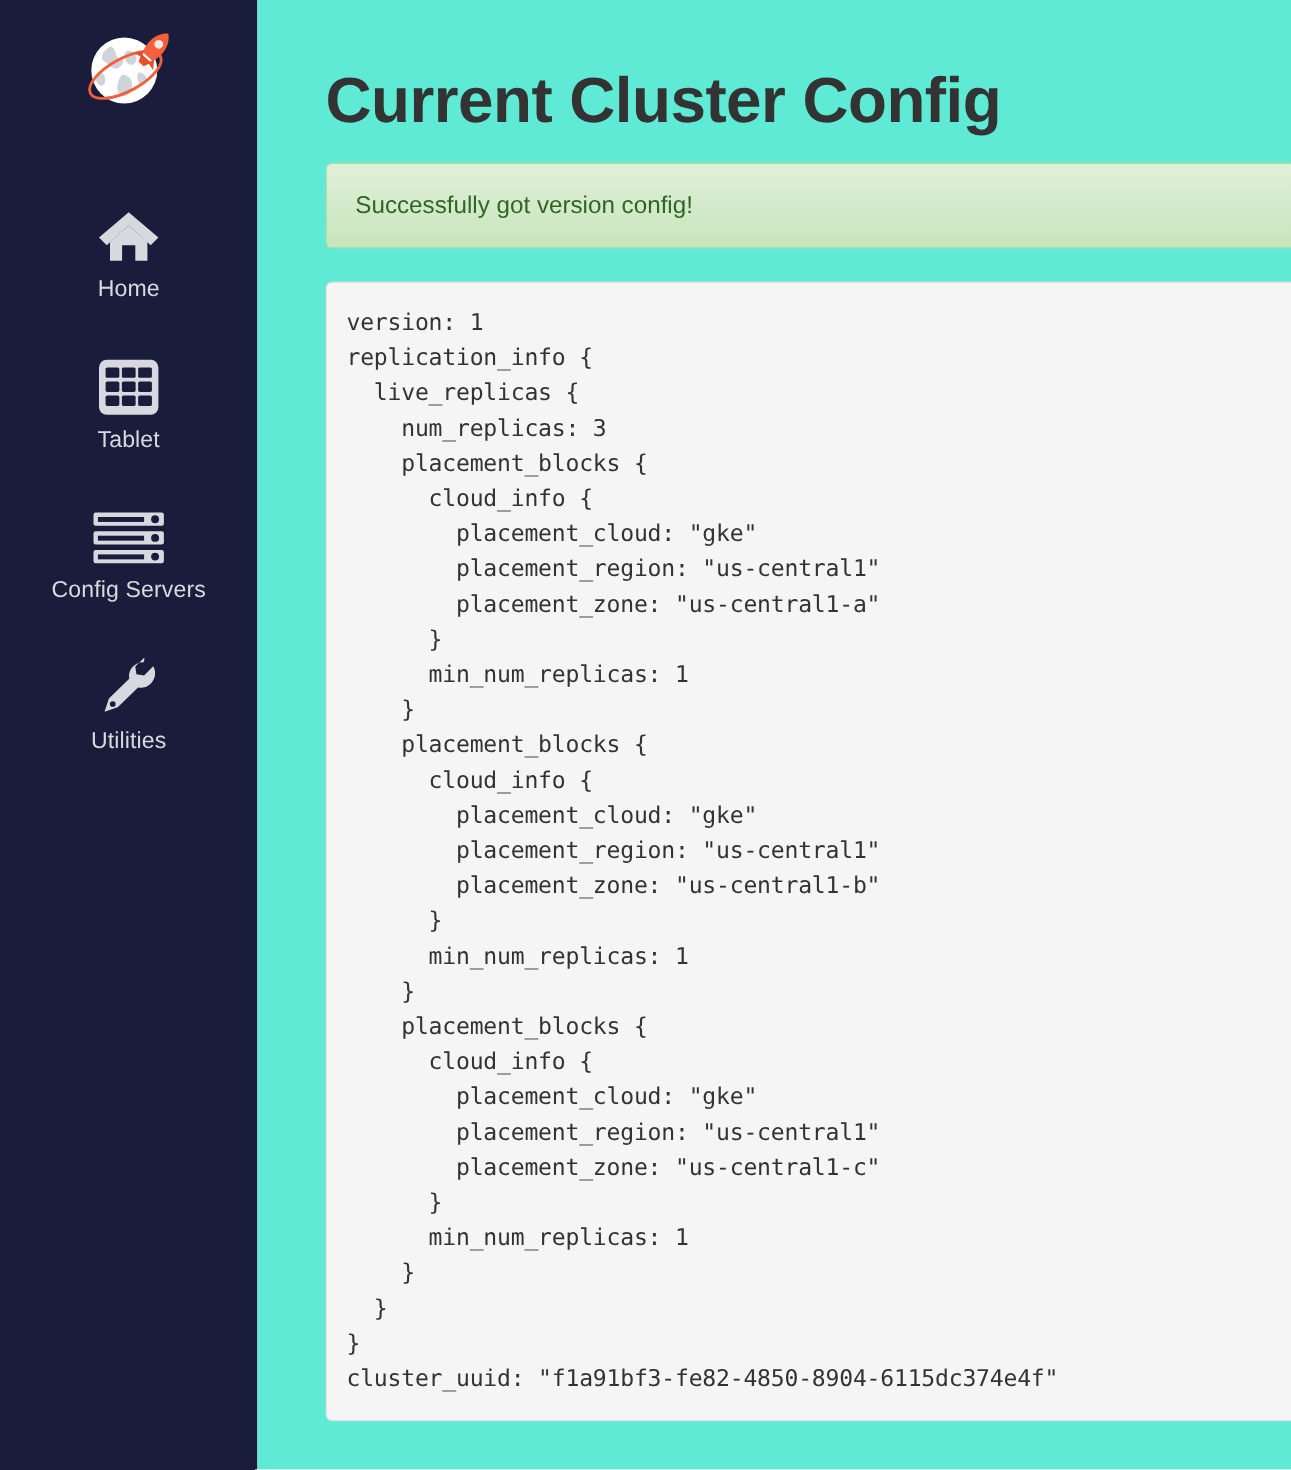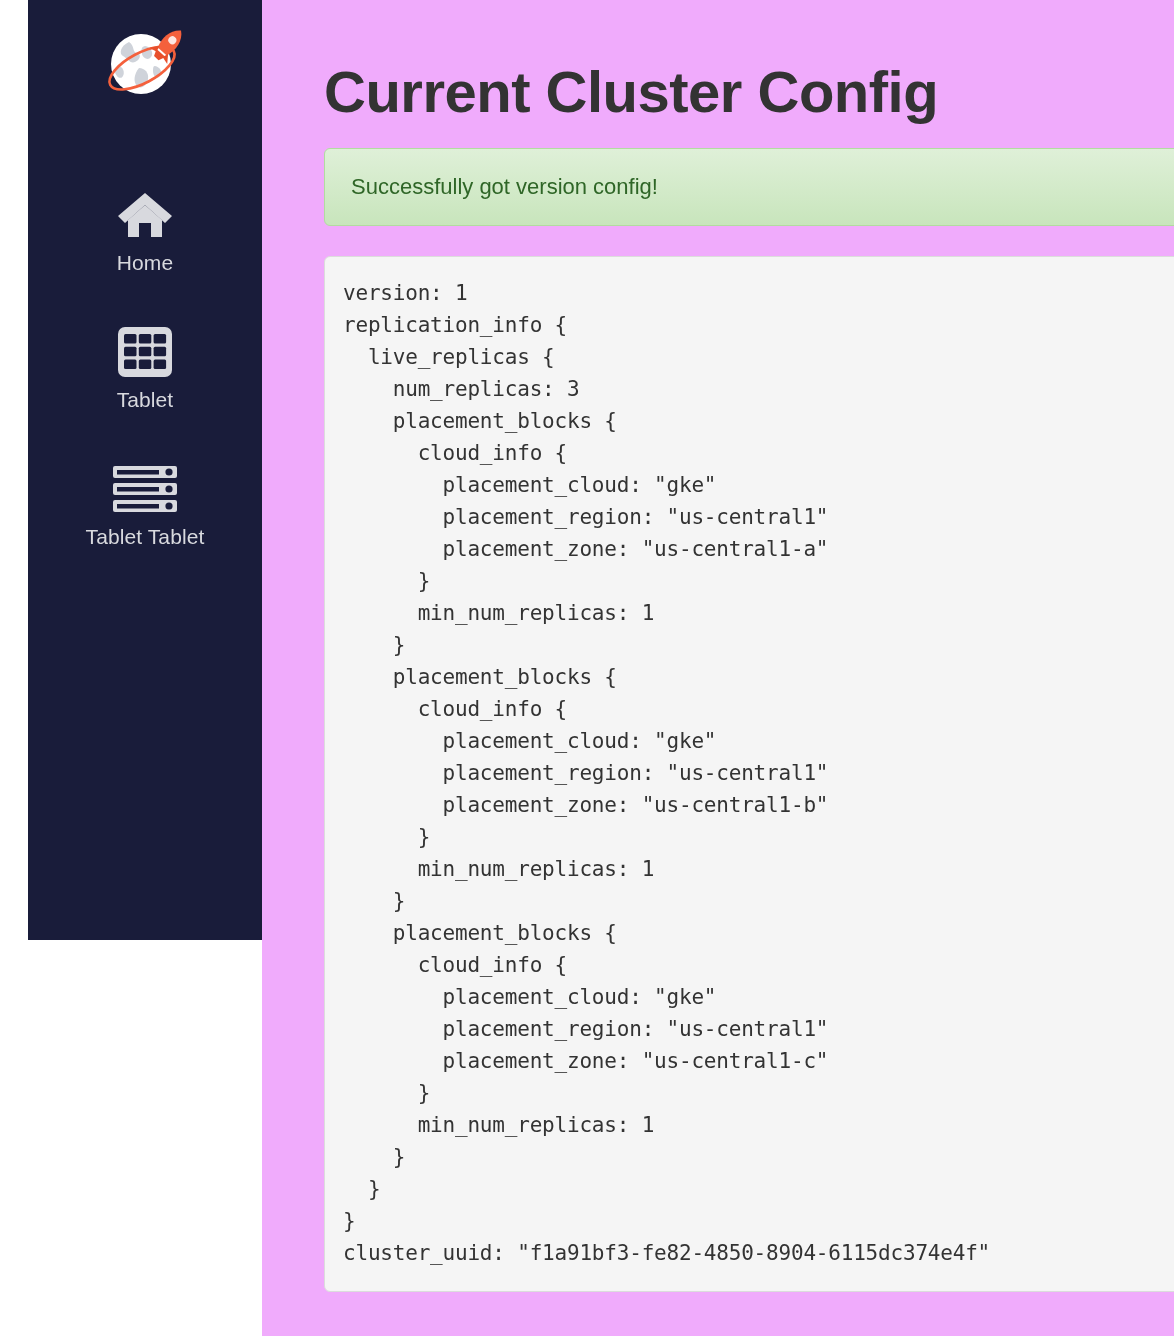--- a/index.html
+++ b/index.html
@@ -17,27 +17,26 @@
     display: flex;
     width: 1174px;
     height: 1336px;
     position: relative;
   }
 
   
   .sidebar {
     width: 234px;
     min-width: 234px;
-    height: 940px;
+    height: 1336px;
     background: #191c3a;
     display: flex;
     flex-direction: column;
     align-items: center;
     padding-top: 22px;
-    margin-left: 28px;
   }
 
   .logo {
     width: 92px;
     height: 92px;
     margin-bottom: 72px;
     position: relative;
   }
 
   .nav-item {
@@ -62,21 +61,21 @@
     line-height: 25px;
     font-family: "Liberation Sans", sans-serif;
     letter-spacing: 0.1px;
   }
 
   
   .content {
     flex: 1;
     height: 1336px;
     padding: 0;
-    background: #f0abfc;
+    background: #5eead4;
     overflow: hidden;
     position: relative;
   }
 
   .page-title {
     margin: 0;
     padding: 58px 0 0 62px;
     font-size: 58px;
     line-height: 68px;
     font-weight: bold;
@@ -190,23 +189,32 @@
             <circle cx="57" cy="7" r="3.6" fill="#191c3a"></circle>
             <rect x="1" y="18" width="64" height="12" rx="2" fill="#d8d9de"></rect>
             <rect x="5" y="22" width="42" height="4.5" fill="#191c3a"></rect>
             <circle cx="57" cy="24" r="3.6" fill="#191c3a"></circle>
             <rect x="1" y="35" width="64" height="12" rx="2" fill="#d8d9de"></rect>
             <rect x="5" y="39" width="42" height="4.5" fill="#191c3a"></rect>
             <circle cx="57" cy="41" r="3.6" fill="#191c3a"></circle>
           </g>
         </svg>
       </span>
-      <span class="nav-label">Tablet Tablet</span>
-    </a>
-
+      <span class="nav-label">Config Servers</span>
+    </a>
+
+    <a class="nav-item" href="#">
+      <span class="nav-icon">
+        <svg width="56" height="56" viewBox="0 0 56 56">
+          <path d="M41.5 4 C 33 4, 27 11, 28.5 19 L 10 37 L 6 49 L 18 45 L 36.5 27 C 45 28.5, 52 22, 52 14 C 52 11.5, 51.4 9.5, 50.3 7.7 L 42 16 L 35 15 L 34 8 L 42.3 -0.3 C 42.1 3.9 41.5 4 41.5 4 Z" fill="#d8d9de"></path>
+          <circle cx="13.5" cy="42" r="2.6" fill="#191c3a"></circle>
+        </svg>
+      </span>
+      <span class="nav-label">Utilities</span>
+    </a>
 
   </nav>
 
   <main class="content">
 
     <h1 class="page-title">Current Cluster Config</h1>
 
     <div class="alert-success">
       <span>Successfully got version config!</span>
     </div>

